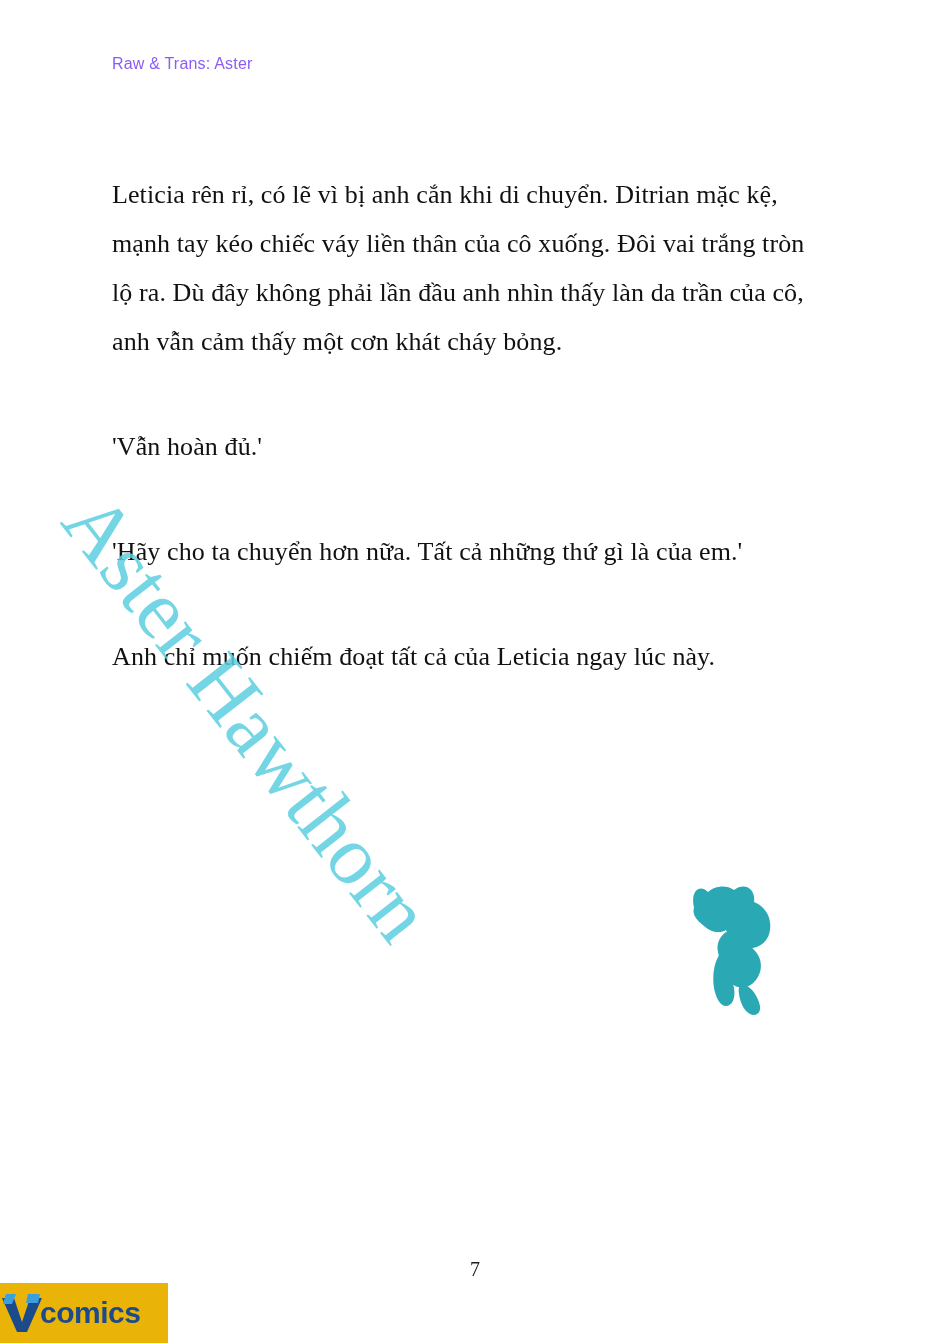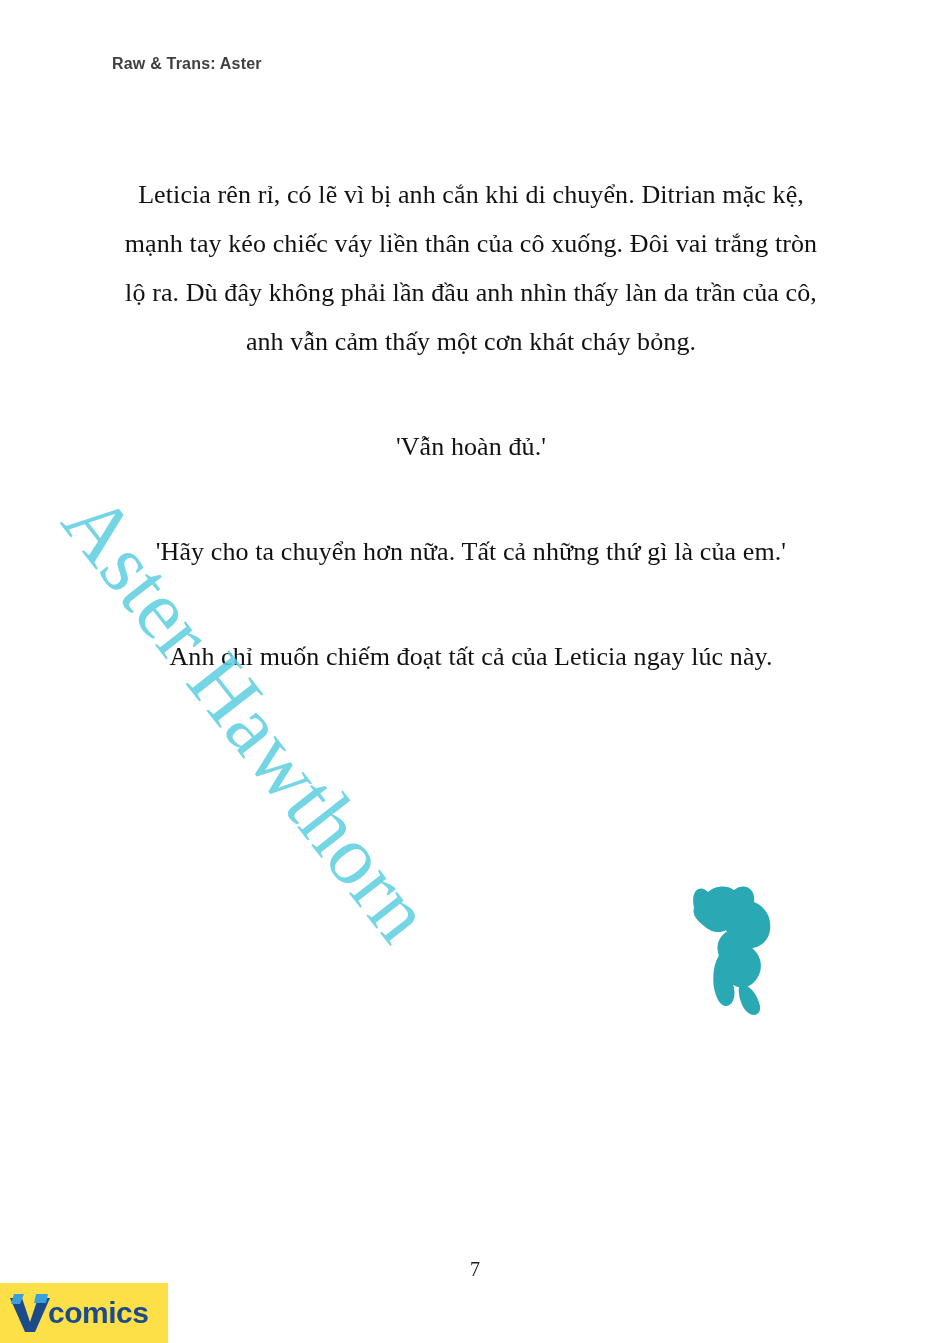--- a/index.html
+++ b/index.html
@@ -21,39 +21,39 @@
     box-sizing: border-box;
   }
 
   
   .header {
     position: absolute;
     top: 55px;
     left: 112px;
     font-family: "Liberation Sans", sans-serif;
     font-size: 16px;
-    color: #404040;
+    color: #8b5cf6;
     letter-spacing: 0.2px;
-    font-weight: 700;
+    font-weight: 400;
   }
 
   
   .content {
     position: absolute;
     top: 170px;
     left: 112px;
     width: 718px;
   }
   .para {
     font-family: "Liberation Serif", serif;
     font-size: 26px;
     line-height: 49px;
     color: #111111;
     margin: 0 0 56px 0;
-    text-align: center;
+    text-align: left;
     letter-spacing: 0.1px;
   }
   .para.last { margin-bottom: 0; }
 
   
   .watermark {
     position: absolute;
     left: 120px;
     top: 355px;
     width: 640px;
@@ -98,24 +98,23 @@
     color: #1a1a1a;
   }
 
   
   .footer-logo {
     position: absolute;
     left: 0;
     bottom: 0;
     width: 168px;
     height: 60px;
-    background: #fde047;
+    background: #eab308;
     display: flex;
     align-items: center;
-    padding-left: 8px;
     box-sizing: border-box;
   }
   .footer-logo .v-mark {
     position: relative;
     width: 44px;
     height: 42px;
     flex: 0 0 auto;
   }
   .footer-logo .logo-text {
     font-family: "Liberation Sans", sans-serif;

